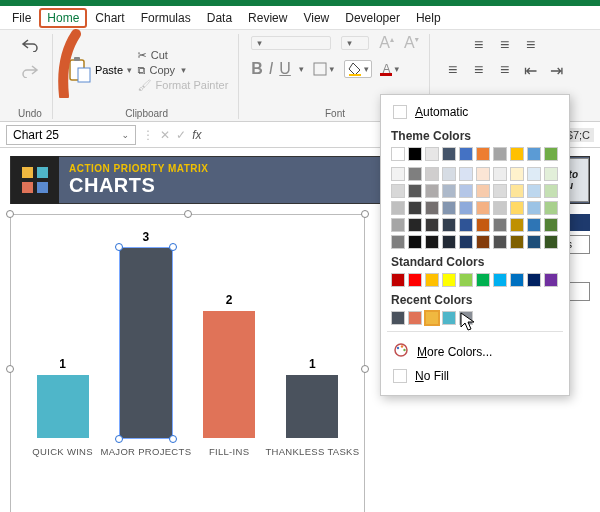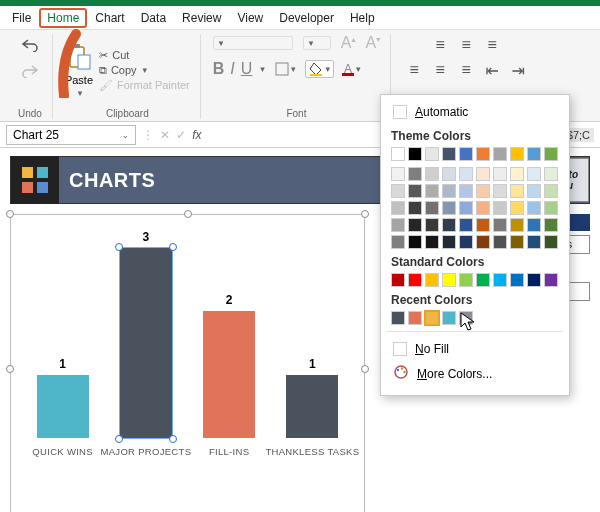--- a/index.html
+++ b/index.html
@@ -13,21 +13,21 @@
 
   .active-arrow { position: absolute; left: 52px; top: 28px; pointer-events:none; z-index:5;}
   .active-arrow svg { display:block; }
 
   .ribbon { display: flex; height: 92px; background: #f5f5f5; border-bottom: 1px solid #d0d0d0; padding: 4px 8px 2px 8px; gap: 2px; }
   .rgroup { display: flex; flex-direction: column; align-items: center; justify-content: space-between; border-right: 1px solid #dcdcdc; padding: 0 10px; }
   .rgroup:last-child { border-right: none; }
   .rgroup-label { font-size: 10px; color: #666; margin-top: 2px; }
   .rgroup-body { display: flex; align-items: center; gap: 6px; flex: 1; }
   .icon-btn { width: 22px; height: 22px; display: inline-flex; align-items: center; justify-content: center; color: #555; }
-  .paste-blk { display:flex; flex-direction:column; align-items:center; gap:2px; }
+  .paste-blk { display:flex; flex-direction:row; align-items:center; gap:2px; }
   .clip-list { display:flex; flex-direction:column; gap:2px; font-size:11px; color:#555; }
   .clip-list div { display:flex; align-items:center; gap:4px; }
   .faded { color:#bbb; }
 
   .font-btns { display:flex; gap:6px; align-items:center; }
   .split-btn { display:inline-flex; align-items:center; border:1px solid transparent; padding:1px 3px; border-radius:2px;}
   .split-btn.boxed { border:1px solid #c0c0c0; background:#fff; }
   .chev { font-size:9px; color:#666; margin-left:2px;}
 
   .align-col { display:flex; flex-direction:column; gap:3px;}
@@ -83,20 +83,21 @@
 </style>
 </head>
 <body>
 
 <div class="titlebar"></div>
 
 <div class="menubar">
   <span class="menubar-item">File</span>
   <span class="menubar-item active">Home</span>
   <span class="menubar-item">Chart</span>
+  <span class="menubar-item">Formulas</span>
   <span class="menubar-item">Data</span>
   <span class="menubar-item">Review</span>
   <span class="menubar-item">View</span>
   <span class="menubar-item">Developer</span>
   <span class="menubar-item">Help</span>
 </div>
 
 <div class="active-arrow">
   <svg width="50" height="70">
       <path d="M12 68 Q 8 30 24 6" stroke="#d55a2d" stroke-width="10" fill="none" stroke-linecap="round"></path>
@@ -228,20 +229,21 @@
   <div class="banner">
     <div class="banner-logo">
       <svg width="30" height="30">
           <rect x="2" y="2" width="11" height="11" fill="#f0b840"></rect>
           <rect x="17" y="2" width="11" height="11" fill="#4fb6c9"></rect>
           <rect x="2" y="17" width="11" height="11" fill="#e07358"></rect>
           <rect x="17" y="17" width="11" height="11" fill="#5a8ad0"></rect>
         </svg>
     </div>
     <div class="banner-txt">
+      <div class="banner-sub">ACTION PRIORITY MATRIX</div>
       <div class="banner-title">CHARTS</div>
     </div>
     <div class="back-menu">Back to Menu</div>
   </div>
 
   <div class="chart-box">
     <div class="chart-sel-handle h-tl"></div>
     <div class="chart-sel-handle h-t"></div>
     <div class="chart-sel-handle h-tr"></div>
     <div class="chart-sel-handle h-l"></div>
@@ -390,31 +392,31 @@
   <div id="recent-row" class="swatch-row">
       <div class="swatch" style="background: rgb(74, 82, 93);"></div>
       <div class="swatch" style="background: rgb(224, 115, 88);"></div>
       <div class="swatch sel" style="background: rgb(240, 184, 64);"></div>
       <div class="swatch" style="background: rgb(79, 182, 201);"></div>
       <div class="swatch" style="background: rgb(138, 143, 151);"></div>
     </div>
 
   <div class="cp-sep"></div>
   <div class="cp-item">
-    <span class="swatch" style="background:#fff;"></span>
-    <span><span class="underline-char">N</span><span id="nofill-rest">o Fill</span></span>
-  </div>
-  <div class="cp-item">
     <span><svg width="16" height="16">
           <circle cx="8" cy="8" r="6" fill="none" stroke="#c05050" stroke-width="1.5"></circle>
           <circle cx="5" cy="6" r="1.2" fill="#4472c4"></circle>
           <circle cx="9" cy="4.5" r="1.2" fill="#ed7d31"></circle>
           <circle cx="11.5" cy="8" r="1.2" fill="#70ad47"></circle>
         </svg></span>
     <span><span class="underline-char">M</span><span id="more-rest">ore Colors...</span></span>
   </div>
+  <div class="cp-item">
+    <span class="swatch" style="background:#fff;"></span>
+    <span><span class="underline-char">N</span><span id="nofill-rest">o Fill</span></span>
+  </div>
 </div>
 
 <div class="cursor-arrow">
   <svg width="16" height="20">
       <path d="M1 1 L1 15 L5 11 L8 18 L11 17 L8 10 L14 10 Z" fill="#fff" stroke="#000" stroke-width="1"></path>
     </svg>
 </div>
 
 </body></html>

